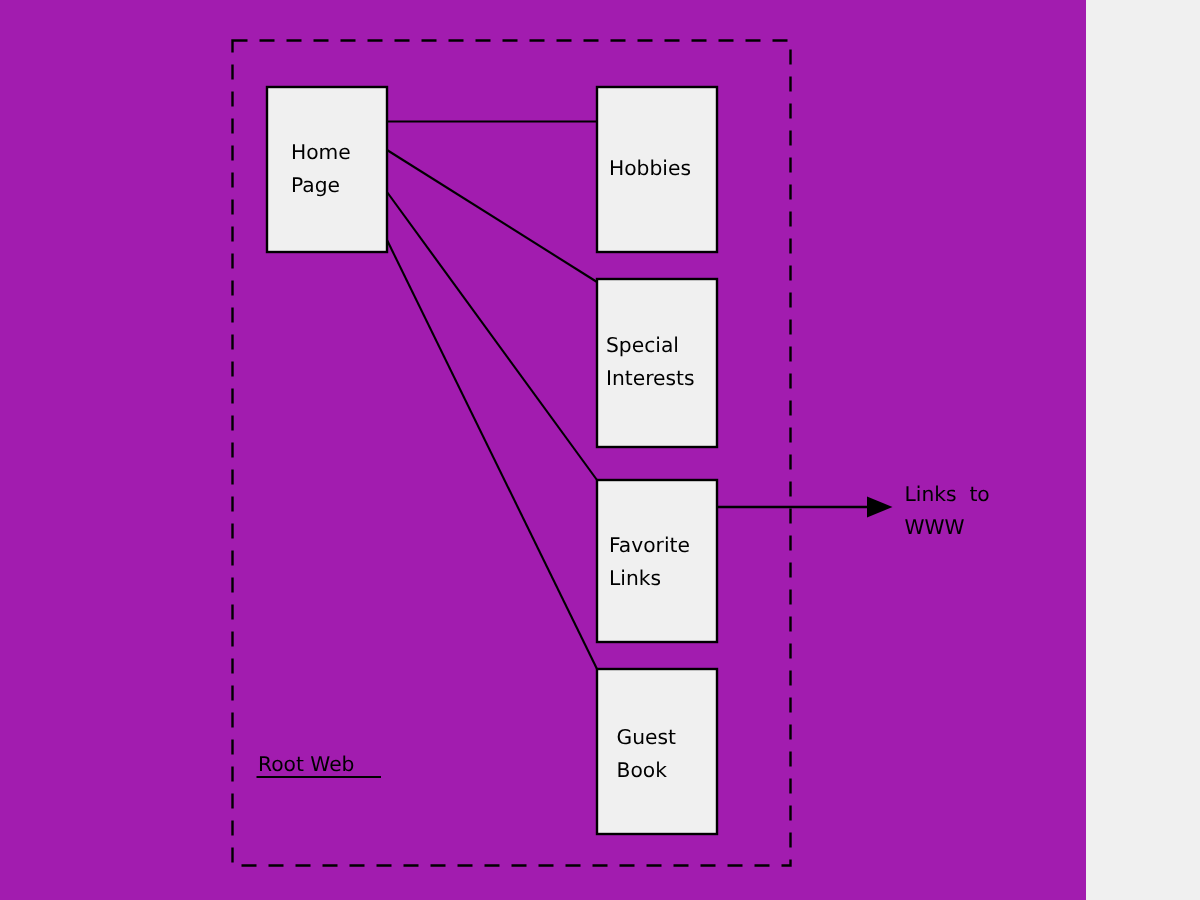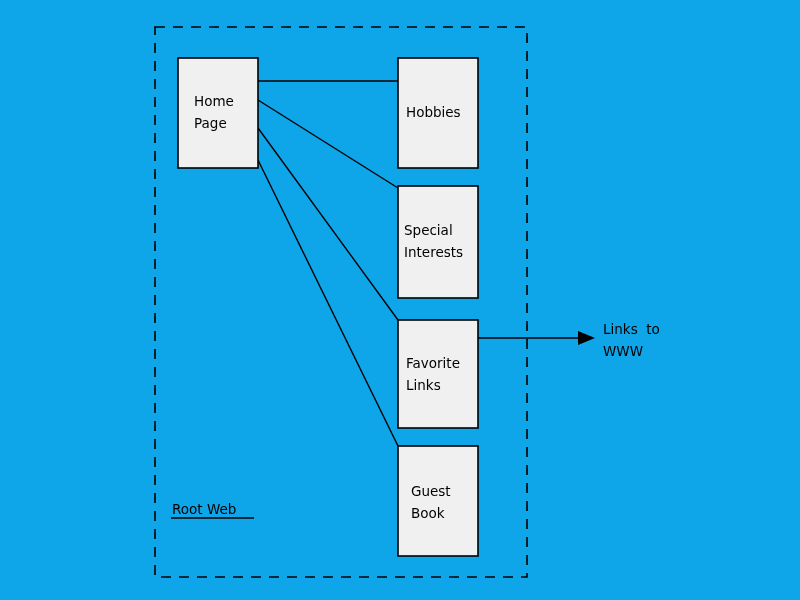--- a/index.html
+++ b/index.html
@@ -9,23 +9,23 @@
     background: #f0f0f0;
   }
   body {
     width: 800px;
     height: 600px;
     overflow: hidden;
     font-family: "DejaVu Sans", "Liberation Sans", sans-serif;
   }
   #diagram-root {
     position: relative;
-    width: 800px;
+    width: 724px;
     height: 600px;
-    background: #0ea5e9;
+    background: #a21caf;
   }
   #diagram-svg {
     position: absolute;
     left: 0;
     top: 0;
     width: 800px;
     height: 600px;
     display: block;
   }
   .node-label {

